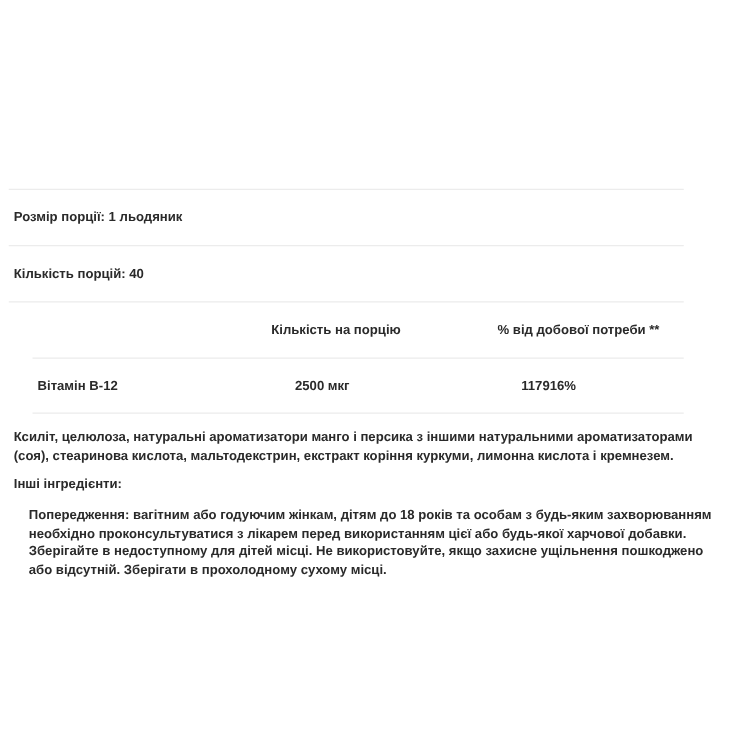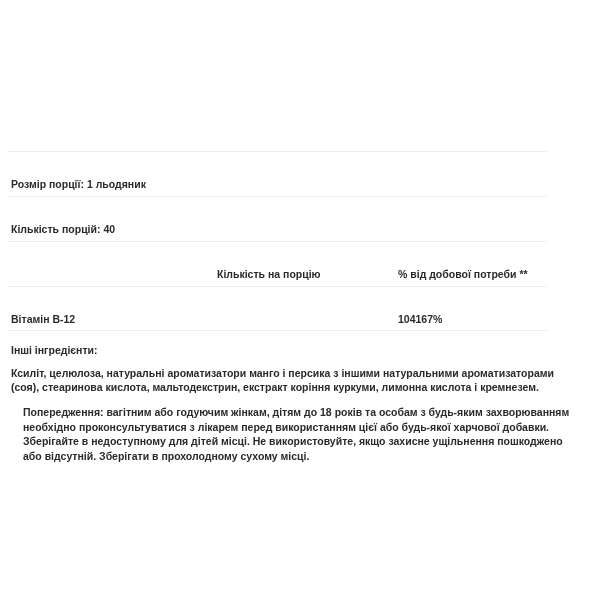--- a/index.html
+++ b/index.html
@@ -24,24 +24,25 @@
       width: 540px;
     }
     .row {
       height: 45px;
       border-top: 1px solid #ececec;
       position: relative;
       box-sizing: border-box;
     }
     .row.last {
       border-bottom: 1px solid #ececec;
+      margin-left: 19px;
     }
     .cell {
       position: absolute;
-      top: 10px;
+      top: 0;
       height: 44px;
       line-height: 44px;
       white-space: nowrap;
     }
     .c1 { left: 4px; }
     .c2 { left: 210px; }
     .c3 { left: 391px; }
     .ingredients {
       position: absolute;
       left: 11px;
@@ -71,22 +72,23 @@
   <div class="row">
     <span class="cell c1">Кількість порцій: 40</span>
   </div>
   <div class="row">
     <span class="cell c1"></span>
     <span class="cell c3">% від добової потреби **</span>
     <span class="cell c2">Кількість на порцію</span>
   </div>
   <div class="row last">
     <span class="cell c1">Вітамін В-12</span>
-    <span class="cell c3">104167%</span>
+    <span class="cell c2">2500 мкг</span>
+    <span class="cell c3">117916%</span>
   </div>
 </div>
 
 <div class="ingredients">
+  <p>Ксиліт, целюлоза, натуральні ароматизатори манго і персика з іншими натуральними ароматизаторами (соя), стеаринова кислота, мальтодекстрин, екстракт коріння куркуми, лимонна кислота і кремнезем.</p>
   <p>Інші інгредієнти:</p>
-  <p>Ксиліт, целюлоза, натуральні ароматизатори манго і персика з іншими натуральними ароматизаторами (соя), стеаринова кислота, мальтодекстрин, екстракт коріння куркуми, лимонна кислота і кремнезем.</p>
 </div>
 
 <p class="warning">Попередження: вагітним або годуючим жінкам, дітям до 18 років та особам з будь-яким захворюванням необхідно проконсультуватися з лікарем перед використанням цієї або будь-якої харчової добавки. Зберігайте в недоступному для дітей місці. Не використовуйте, якщо захисне ущільнення пошкоджено або відсутній. Зберігати в прохолодному сухому місці.</p>
 
 </body></html>

